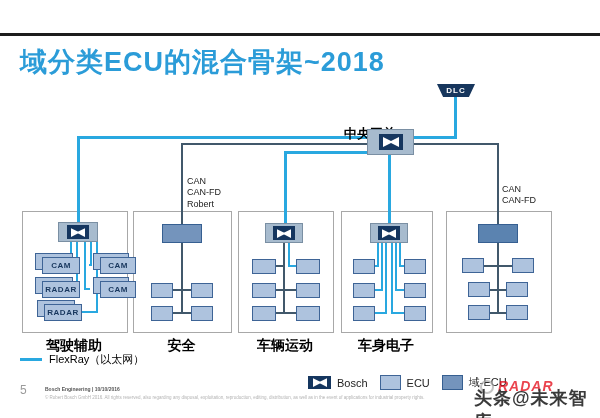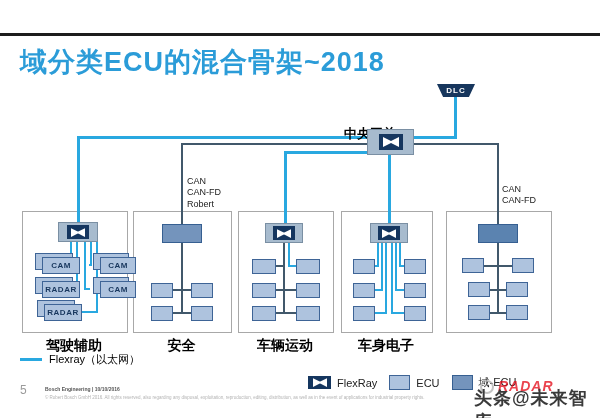--- a/index.html
+++ b/index.html
@@ -209,31 +209,31 @@
   <div class="node ecu" style="left:468px;top:305px;width:22px;height:15px;"></div>
   <div class="node ecu" style="left:506px;top:305px;width:22px;height:15px;"></div>
 
   <div class="panel-label" style="left:22px;width:104px;">驾驶辅助</div>
   <div class="panel-label" style="left:238px;width:94px;">车辆运动</div>
   <div class="panel-label" style="left:133px;width:97px;">安全</div>
   <div class="panel-label" style="left:341px;width:90px;">车身电子</div>
 
   <div class="lg-row" style="left:20px;top:353px;height:13px;">
     <div style="width:22px;height:3px;background:#29a8e0;"></div>
-    <span class="lg-text">Flexray（以太网）</span>
+    <span class="lg-text">FlexRay（以太网）</span>
   </div>
 
   <div class="lg-row" style="left:308px;top:376px;height:13px;">
     <div class="sw-inner" style="width:23px;height:13px;">
       <svg width="14" height="9" viewBox="0 0 16 10">
           <polygon points="0,0 10,5 0,10" fill="#fff"></polygon>
           <polygon points="16,0 6,5 16,10" fill="#fff"></polygon>
         </svg>
     </div>
-    <span class="blg-text">FlexRay</span>
+    <span class="blg-text">Bosch</span>
     <div style="width:19px;height:13px;background:#aec3de;border:1px solid #3e6496;margin-left:12px;"></div>
     <span class="blg-text">ECU</span>
     <div style="width:19px;height:13px;background:#7494bc;border:1px solid #365f91;margin-left:12px;"></div>
     <span class="blg-text">域-ECU</span>
   </div>
 
   <div class="abs pageno">5</div>
   <div class="abs src">Bosch Engineering | 10/10/2016</div>
   <div class="abs disc">© Robert Bosch GmbH 2016. All rights reserved, also regarding any disposal, exploitation, reproduction, editing, distribution, as well as in the event of applications for industrial property rights.</div>
   <div class="abs bosch-ring"></div>

